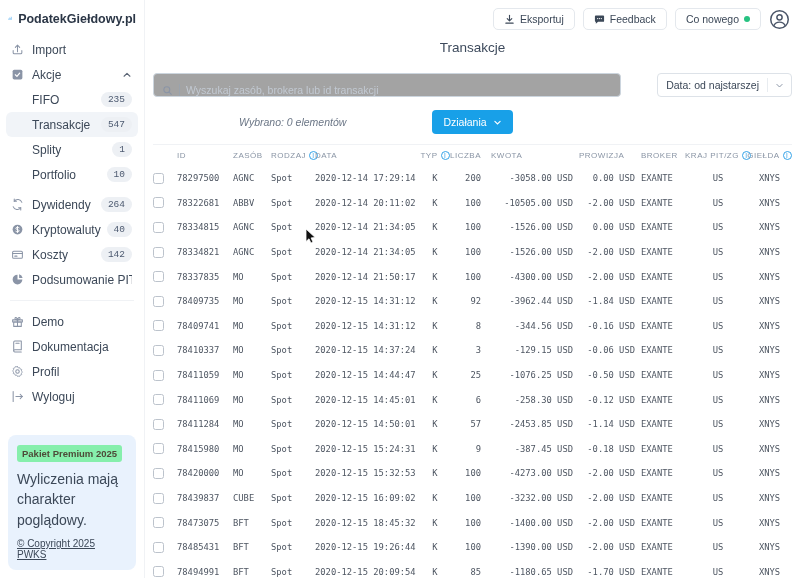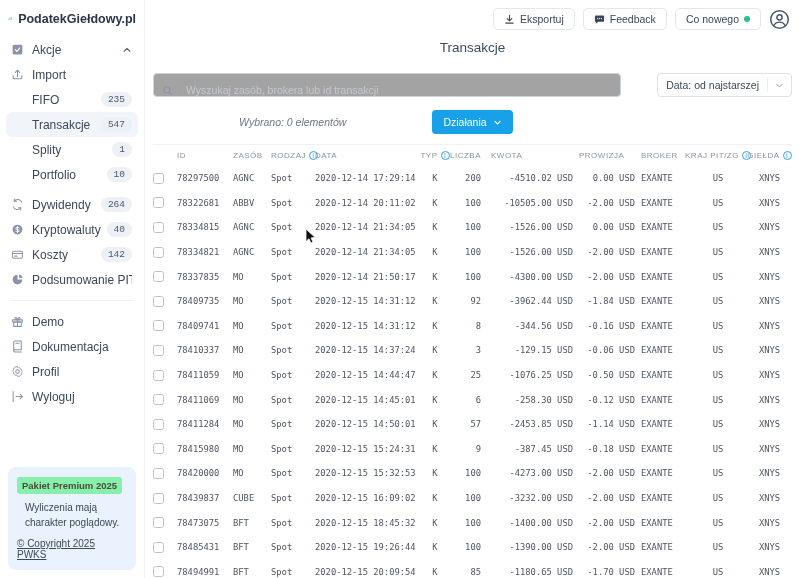--- a/index.html
+++ b/index.html
@@ -37,21 +37,21 @@
   .chev svg { width:10px; height:10px; }
   .nav-divider { height:1px; background:#f0f2f5; margin:8px 10px; }
   .sidebar-footer {
     margin-top:auto; margin-left:8px; margin-right:8px;
     background:#e9f2fd; border-radius:8px; padding:10px 9px; font-size:10px;
   }
   .premium-badge {
     display:inline-block; background:#86efac; color:#4d4a38; font-weight:bold;
     font-size:9.5px; padding:3px 5px; border-radius:3px; margin-bottom:7px;
   }
-  .footer-note { color:#3c4858; line-height:1.45; margin-bottom:8px; font-size:10px;margin-left:8px; }
+  .footer-note { color:#3c4858; line-height:1.45; margin-bottom:8px; font-size:14px; }
   .footer-link { color:#3c4858; text-decoration:underline; font-size:10px; cursor:pointer; }
   
   .topbar {
     position:absolute; left:145px; right:0; top:0; height:30px;
     display:flex; align-items:flex-end; justify-content:flex-end; gap:8px; padding:6px 10px 0 0;
   }
   .top-btn {
     display:flex; align-items:center; gap:5px; border:1px solid #e4e8ed; border-radius:5px;
     background:#fff; padding:4px 10px; font-size:10.5px; color:#3c4858; cursor:pointer;
   }
@@ -135,40 +135,40 @@
           <path d="M10 20V6"></path>
           <path d="M16 20V9"></path>
           <path d="M16 4h5v16" stroke-width="2.2"></path>
       </svg>
       <span class="logo-text">PodatekGiełdowy.pl</span>
     </div>
     <nav class="nav" id="sidebar-nav">
         <div class="nav-item">
           <span class="nav-icon">
             <svg viewBox="0 0 24 24" fill="none" stroke="currentColor" stroke-width="1.9" stroke-linecap="round" stroke-linejoin="round">
-              <rect x="3" y="3" width="18" height="18" rx="3" fill="#8a94a6" stroke="none"></rect>
-              <path d="M8 12.5l3 3 5-6" stroke="#fff" stroke-width="2.2"></path>
-            </svg>
-          </span>
-          <span class="nav-label">Akcje</span>
-          <span class="chev">
-            <svg viewBox="0 0 24 24" fill="none" stroke="currentColor" stroke-width="1.9" stroke-linecap="round" stroke-linejoin="round">
-              <path d="M5 15l7-7 7 7" stroke-width="2.6"></path>
-            </svg>
-          </span>
-        </div>
-        <div class="nav-item">
-          <span class="nav-icon">
-            <svg viewBox="0 0 24 24" fill="none" stroke="currentColor" stroke-width="1.9" stroke-linecap="round" stroke-linejoin="round">
               <path d="M12 16V5"></path>
               <path d="M8 8l4-4 4 4"></path>
               <path d="M4 14v4a2 2 0 0 0 2 2h12a2 2 0 0 0 2-2v-4"></path>
             </svg>
           </span>
           <span class="nav-label">Import</span>
+        </div>
+        <div class="nav-item">
+          <span class="nav-icon">
+            <svg viewBox="0 0 24 24" fill="none" stroke="currentColor" stroke-width="1.9" stroke-linecap="round" stroke-linejoin="round">
+              <rect x="3" y="3" width="18" height="18" rx="3" fill="#8a94a6" stroke="none"></rect>
+              <path d="M8 12.5l3 3 5-6" stroke="#fff" stroke-width="2.2"></path>
+            </svg>
+          </span>
+          <span class="nav-label">Akcje</span>
+          <span class="chev">
+            <svg viewBox="0 0 24 24" fill="none" stroke="currentColor" stroke-width="1.9" stroke-linecap="round" stroke-linejoin="round">
+              <path d="M5 15l7-7 7 7" stroke-width="2.6"></path>
+            </svg>
+          </span>
         </div>
         <div class="nav-item indent">
           <span class="nav-label">FIFO</span>
           <span class="badge">235</span>
         </div>
         <div class="nav-item indent active">
           <span class="nav-label">Transakcje</span>
           <span class="badge">547</span>
         </div>
         <div class="nav-item indent">
@@ -353,21 +353,21 @@
           <div class="tr">
             <span class="row-cb">
               <span class="checkbox"></span>
             </span>
             <div class="td c0">78297500</div>
             <div class="td c1">AGNC</div>
             <div class="td c2">Spot</div>
             <div class="td c3">2020-12-14 17:29:14</div>
             <div class="td c4">K</div>
             <div class="td c5">200</div>
-            <div class="td c6">-4510.02 USD</div>
+            <div class="td c6">-3058.00 USD</div>
             <div class="td c7">0.00 USD</div>
             <div class="td c8">EXANTE</div>
             <div class="td c9">US</div>
             <div class="td c10">XNYS</div>
           </div>
           <div class="tr">
             <span class="row-cb">
               <span class="checkbox"></span>
             </span>
             <div class="td c0">78322681</div>

